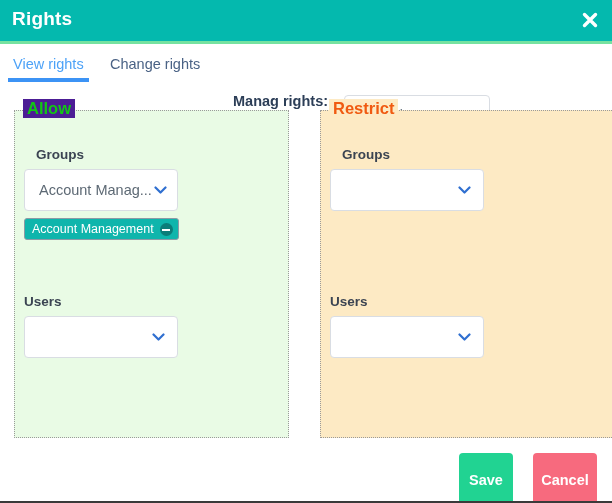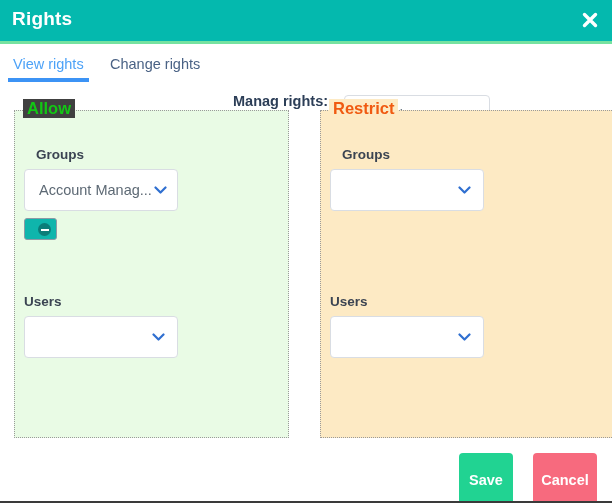--- a/index.html
+++ b/index.html
@@ -141,21 +141,21 @@
   .panel-title {
     position: absolute;
     left: 8px;
     top: -12px;
     font-size: 16.5px;
     font-weight: bold;
     padding: 0 4px;
   }
   .panel-allow .panel-title {
     color: #12c714;
-    background: #404040;
+    background: #4c1d95;
     text-align: center;
   }
   .panel-restrict .panel-title {
     color: #f05a11;
     background: #fdeac4;
   }
 
   .field-label {
     position: absolute;
     font-size: 13.5px;
@@ -296,20 +296,21 @@
     <div class="sel sel-groups sel-groups-filled">
       <div class="seltext">Account Manag...</div>
       <span class="chevron">
         <svg width="13" height="9" viewBox="0 0 13 9" aria-hidden="true">
           <path d="M1.5 1.5 L6.5 6.5 L11.5 1.5" fill="none" stroke="#2f6fd0" stroke-width="2.2" stroke-linecap="round" stroke-linejoin="round"></path>
         </svg>
       </span>
     </div>
 
     <div class="chip">
+      <span class="chip-label">Account Management</span>
       <span class="chip-remove"></span>
     </div>
 
     <div class="field-label lbl-users">Users</div>
     <div class="sel sel-users">
       <div class="seltext"></div>
       <span class="chevron">
         <svg width="13" height="9" viewBox="0 0 13 9" aria-hidden="true">
           <path d="M1.5 1.5 L6.5 6.5 L11.5 1.5" fill="none" stroke="#2f6fd0" stroke-width="2.2" stroke-linecap="round" stroke-linejoin="round"></path>
         </svg>

